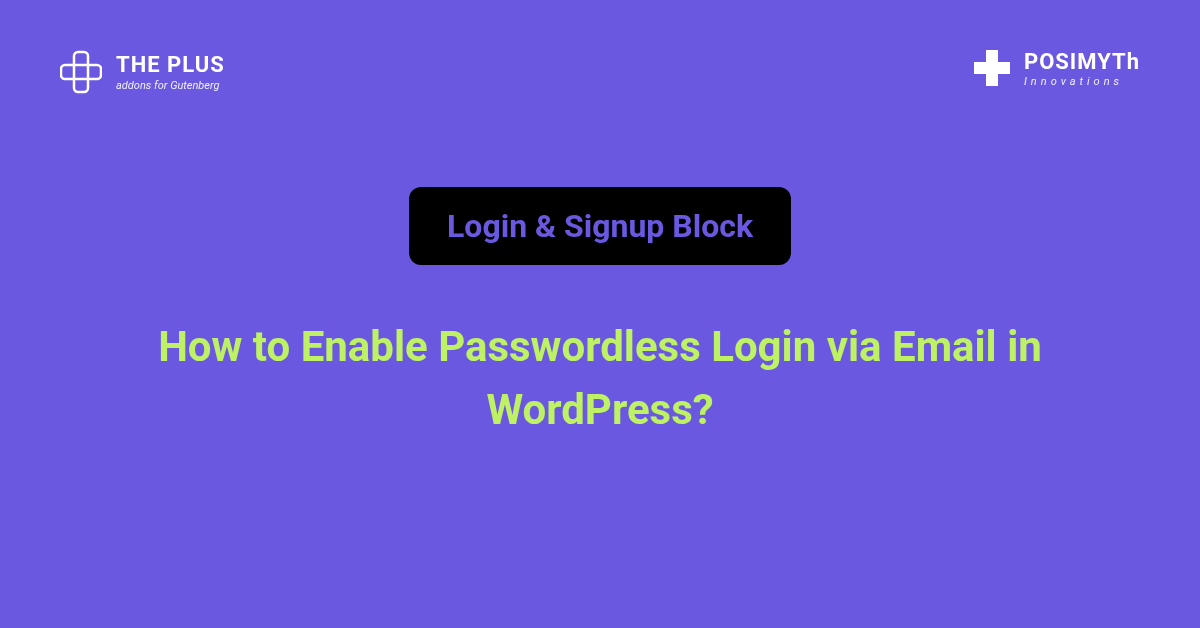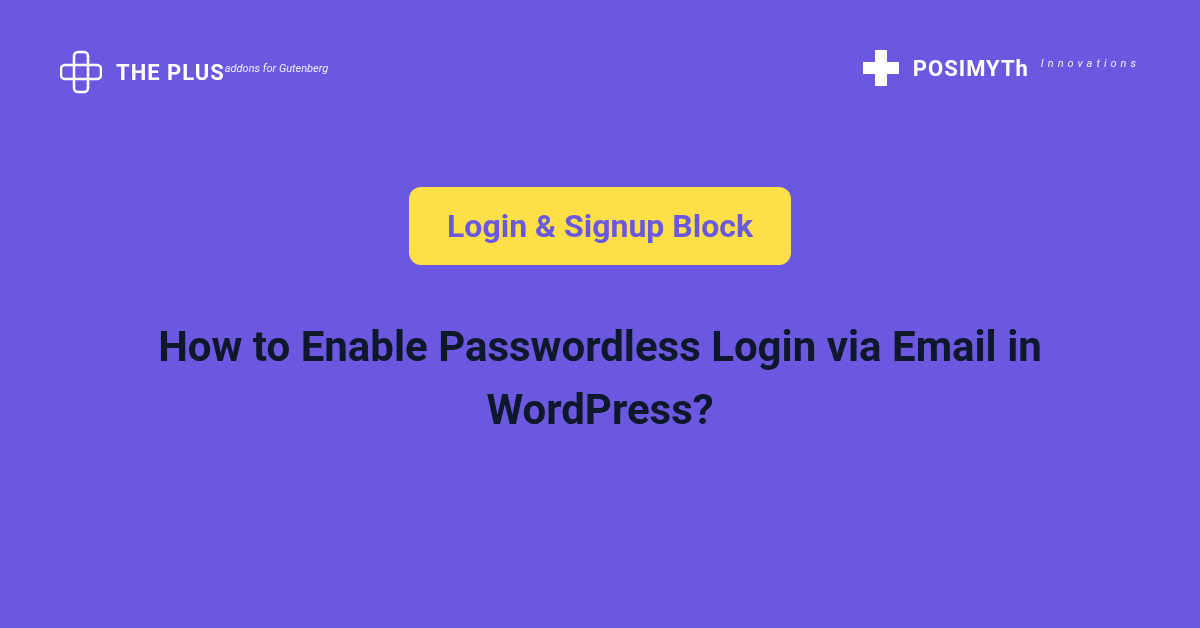--- a/index.html
+++ b/index.html
@@ -25,21 +25,21 @@
       display: flex;
       align-items: center;
       gap: 14px;
     }
     .logo-left-icon {
       width: 42px;
       height: 48px;
     }
     .logo-left-text {
       display: flex;
-      flex-direction: row;
+      flex-direction: column;
     }
     .logo-left-title {
       color: #ffffff;
       font-size: 22px;
       font-weight: 700;
       letter-spacing: 1px;
     }
     .logo-left-subtitle {
       color: #ffffff;
       font-size: 11px;
@@ -52,22 +52,21 @@
       display: flex;
       align-items: center;
       gap: 12px;
     }
     .logo-right-icon {
       width: 40px;
       height: 40px;
     }
     .logo-right-text {
       display: flex;
-      flex-direction: row;
-      gap: 12px;
+      flex-direction: column;
     }
     .logo-right-title {
       color: #ffffff;
       font-size: 22px;
       font-weight: 700;
       letter-spacing: 1px;
     }
     .logo-right-subtitle {
       color: #ffffff;
       font-size: 11px;
@@ -81,32 +80,32 @@
       position: absolute;
       top: 50%;
       left: 50%;
       transform: translate(-50%, -50%);
       display: flex;
       flex-direction: column;
       align-items: center;
       width: 100%;
     }
     .badge {
-      background: #fde047;
+      background: #000000;
       border-radius: 12px;
       padding: 20px 38px;
       margin-bottom: 50px;
     }
     .badge-text {
       color: #6a59e0;
       font-size: 32px;
       font-weight: 700;
     }
     .headline {
-      color: #0f172a;
+      color: #bef264;
       font-size: 42px;
       font-weight: 700;
       text-align: center;
       line-height: 1.5;
       max-width: 900px;
     }
   </style>
 </head>
 <body>
 

